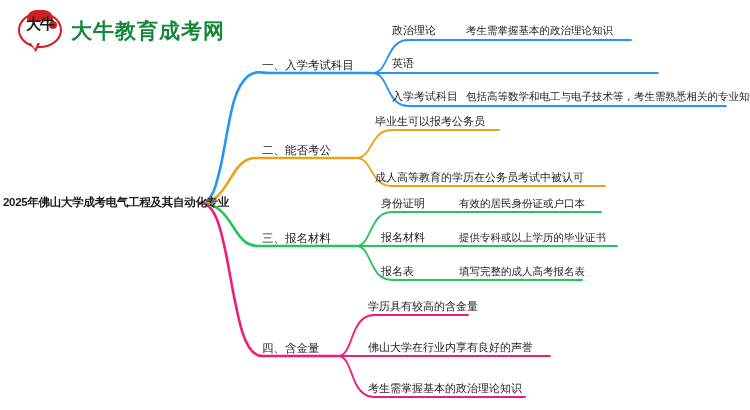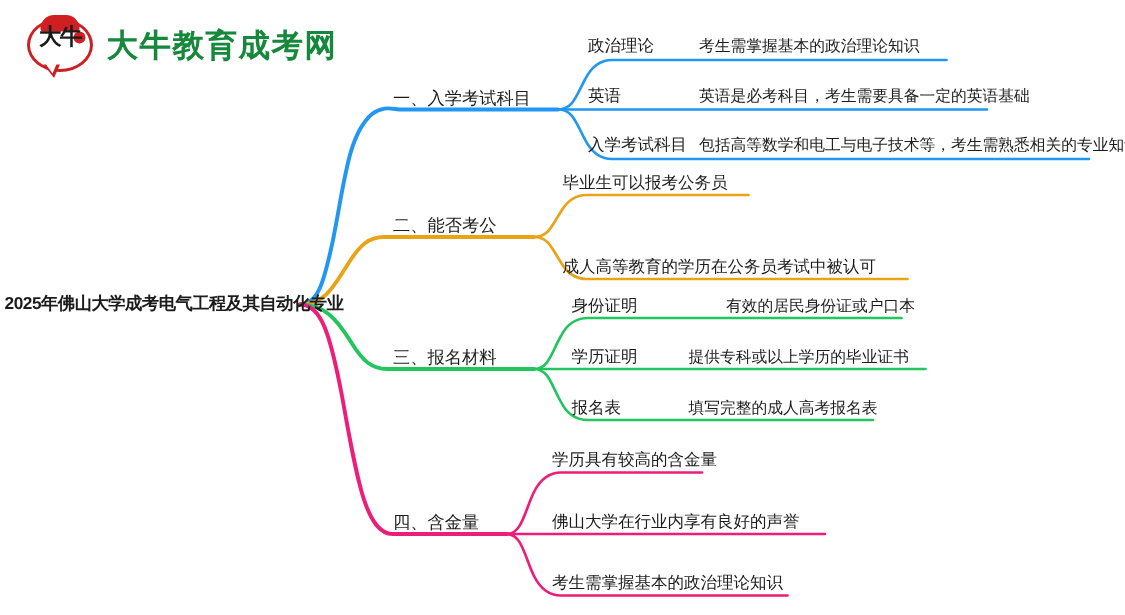--- a/index.html
+++ b/index.html
@@ -96,36 +96,35 @@
   </svg>
 
   <div class="node node-root" style="left:3px;top:195px;">2025年佛山大学成考电气工程及其自动化专业</div>
 
   <div class="node node-l2" style="left:262px;top:58px;">一、入学考试科目</div>
 
   <div class="node node-l3" style="left:392px;top:23px;">政治理论</div>
   <div class="node node-l4" style="left:466px;top:24px;">考生需掌握基本的政治理论知识</div>
 
   <div class="node node-l3" style="left:392px;top:56px;">英语</div>
-  <div class="node node-l4" style="left:466px;top:57px;">英语是必考科目，考生需要具备一定的英语基础</div>
 
   <div class="node node-l3" style="left:392px;top:89px;">入学考试科目</div>
   <div class="node node-l4" style="left:466px;top:90px;">包括高等数学和电工与电子技术等，考生需熟悉相关的专业知识</div>
 
   <div class="node node-l2" style="left:262px;top:143px;">二、能否考公</div>
 
   <div class="node node-l3" style="left:375px;top:114px;">毕业生可以报考公务员</div>
   <div class="node node-l3" style="left:375px;top:170px;">成人高等教育的学历在公务员考试中被认可</div>
 
   <div class="node node-l2" style="left:262px;top:231px;">三、报名材料</div>
 
   <div class="node node-l3" style="left:381px;top:196px;">身份证明</div>
-  <div class="node node-l4" style="left:459px;top:197px;margin-left:25px;">有效的居民身份证或户口本</div>
+  <div class="node node-l4" style="left:459px;top:197px;">有效的居民身份证或户口本</div>
 
-  <div class="node node-l3" style="left:381px;top:230px;">学历证明</div>
+  <div class="node node-l3" style="left:381px;top:230px;">报名材料</div>
   <div class="node node-l4" style="left:459px;top:231px;">提供专科或以上学历的毕业证书</div>
 
   <div class="node node-l3" style="left:381px;top:264px;">报名表</div>
   <div class="node node-l4" style="left:459px;top:265px;">填写完整的成人高考报名表</div>
 
   <div class="node node-l2" style="left:262px;top:341px;">四、含金量</div>
 
   <div class="node node-l3" style="left:368px;top:299px;">学历具有较高的含金量</div>
   <div class="node node-l3" style="left:368px;top:340px;">佛山大学在行业内享有良好的声誉</div>
   <div class="node node-l3" style="left:368px;top:381px;">考生需掌握基本的政治理论知识</div>

